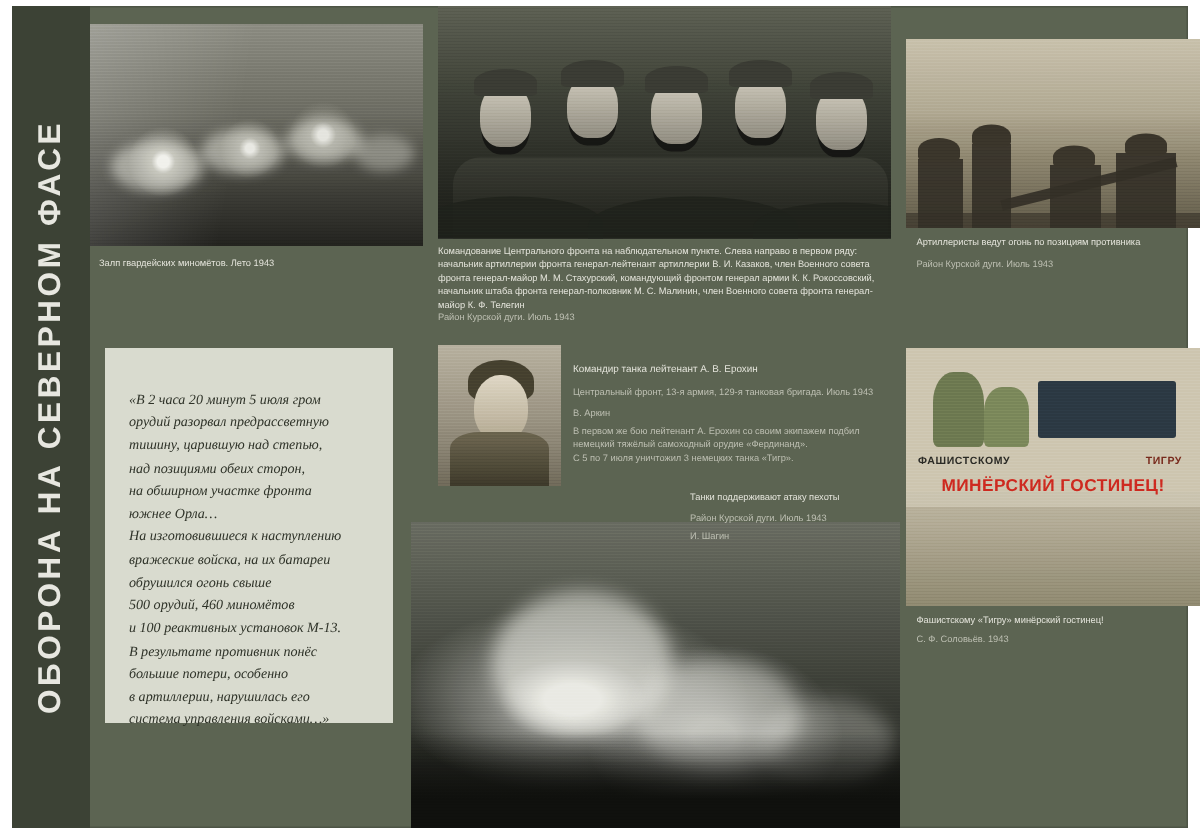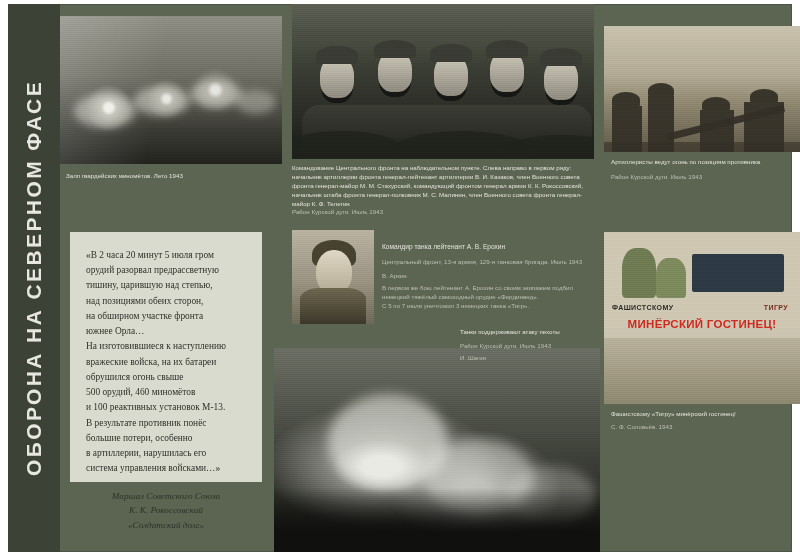--- a/index.html
+++ b/index.html
@@ -82,21 +82,23 @@
     position: absolute;
     background: #d9dbcf;
     color: #2e3228;
     box-sizing: border-box;
     padding: 16px 16px 10px 16px;
   }
   .quote-panel .q {
     font-family: "Liberation Serif", serif;
     font-size: 9.4px;
     line-height: 1.62;
+    font-style: italic;
     white-space: pre-line;
+    margin-top: 12px;
   }
   .quote-panel .sig {
     font-family: "Liberation Serif", serif;
     font-size: 9.2px;
     line-height: 1.6;
     font-style: italic;
     margin-top: 12px;
     text-align: center;
     white-space: pre-line;
   }
@@ -313,23 +315,20 @@
 южнее Орла…
 На изготовившиеся к наступлению
 вражеские войска, на их батареи
 обрушился огонь свыше
 500 орудий, 460 миномётов
 и 100 реактивных установок М-13.
 В результате противник понёс
 большие потери, особенно
 в артиллерии, нарушилась его
 система управления войсками…»</div>
-      <div class="sig">Маршал Советского Союза
-К. К. Рокоссовский
-«Солдатский долг»</div>
     </div>
 
     <div class="ph grain" style="left:284px; top:226px; width:82px; height:94px;">
       <div class="art-portrait">
         <div class="hair" style="left:20px; top:10px; width:44px; height:28px;"></div>
         <div class="face" style="left:24px; top:20px; width:36px; height:44px;"></div>
         <div class="tunic" style="left:8px; width:66px; height:36px;"></div>
       </div>
     </div>
     <div class="cap" style="left:374px; top:238px; width:210px; font-size:6.6px;">Командир танка лейтенант А. В. Ерохин</div>

